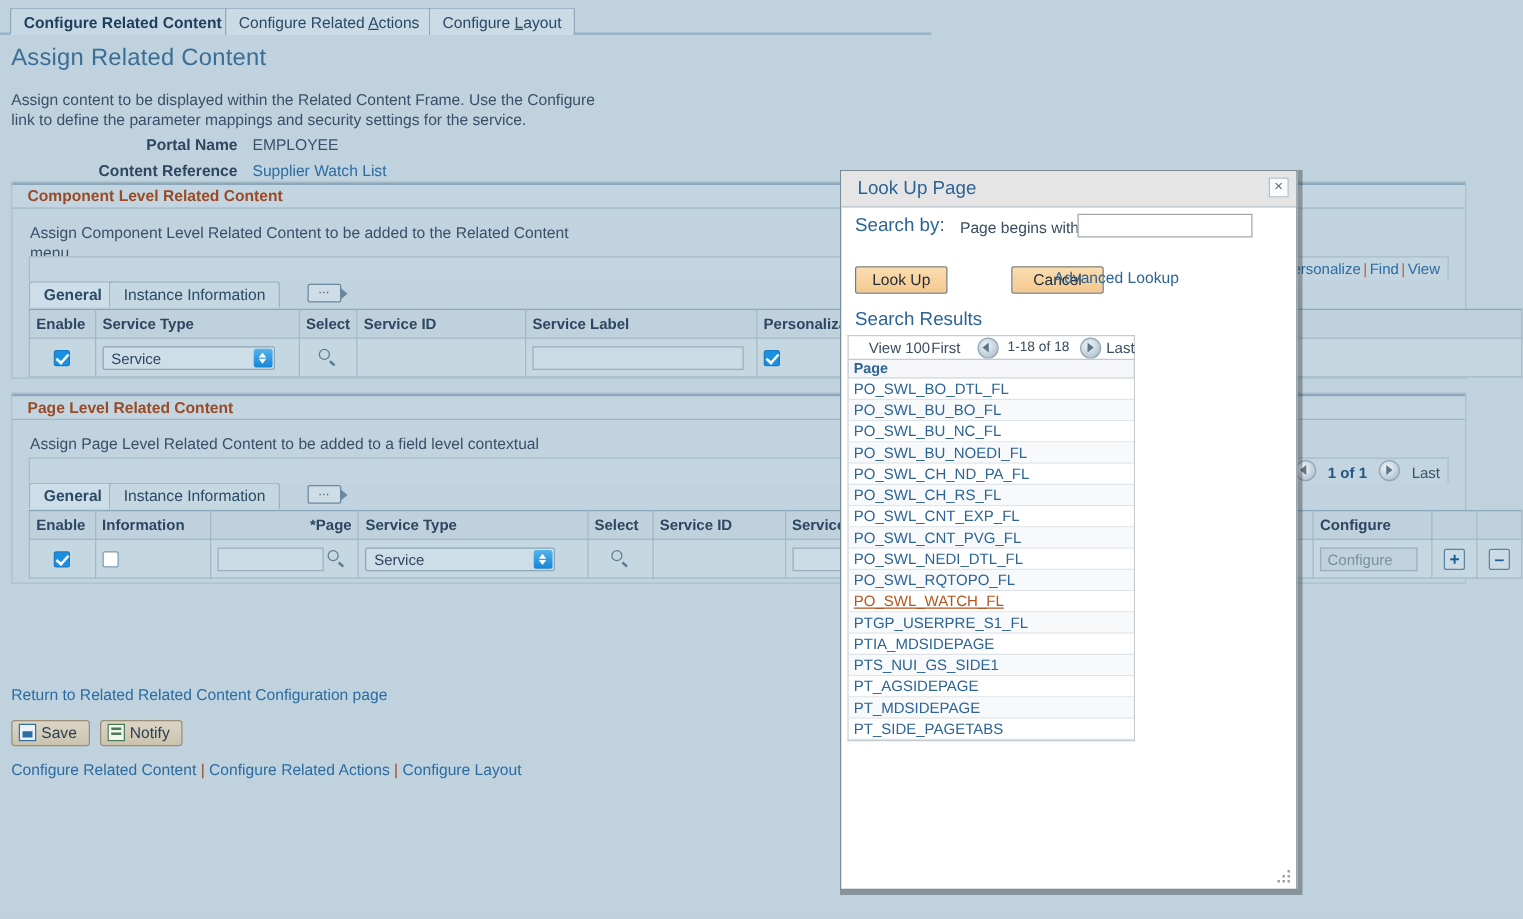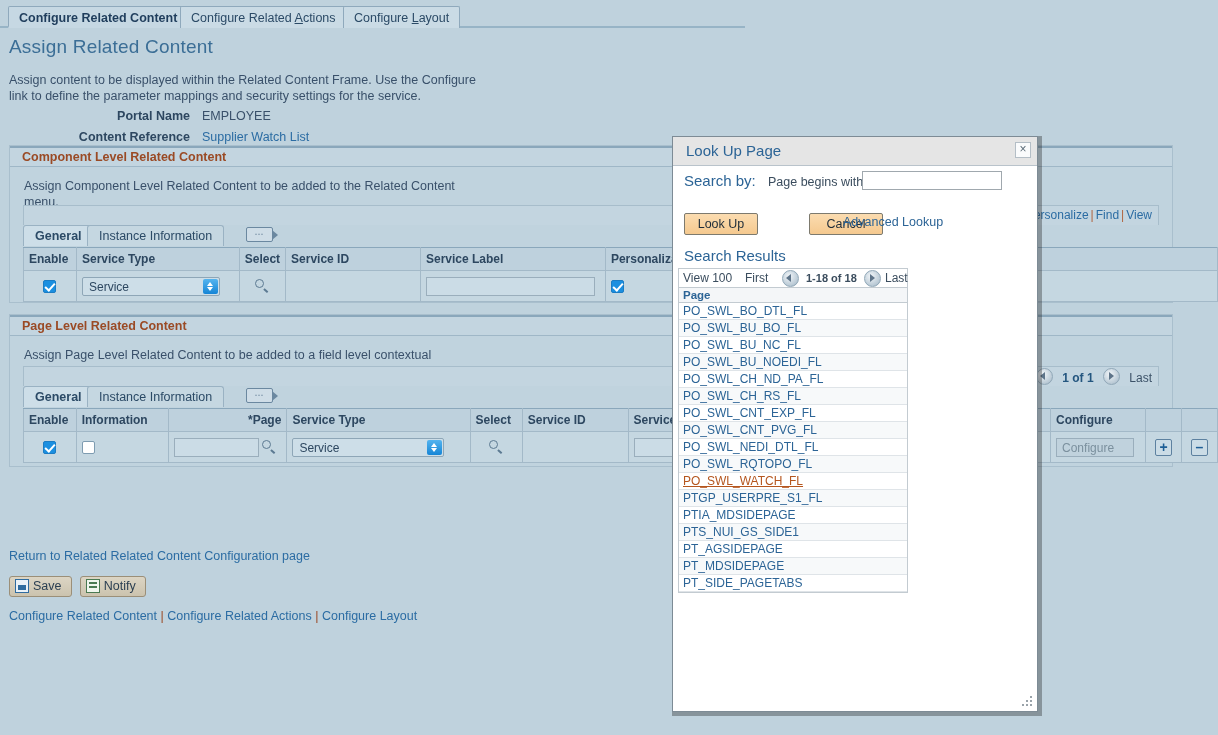--- a/index.html
+++ b/index.html
@@ -719,24 +719,24 @@
 <div class="mtext" style="left:768px; top:175px;">Page begins with</div>
 <input class="minput" style="left: 862px; top: 171px; width: 140px; height: 19px;" placeholder="">
 
 <div class="mbtn" style="left:684px; top:213px; width:74px;">Look Up</div>
 <div class="mbtn" style="left:809px; top:213px; width:74px;">Cancel</div>
 <div class="mlink" style="left:843px; top:215px;">Advanced Lookup</div>
 
 <div class="mlabel-big" style="left:684px; top:247px;">Search Results</div>
 
 <div class="res-pager">
-  <span style="position:absolute;left:4px;top:2px;text-align:right;">View 100</span>
+  <span style="position:absolute;left:16px;top:2px;text-align:right;">View 100</span>
   <span style="position:absolute;left:66px;top:2px;text-align:right;">First</span>
   <span class="pgbtn prev" style="position:absolute;left:103px;top:1px;"></span>
-  <span style="position:absolute;left:127px;top:3px;font-size:11px;font-weight:bold;">1-18 of 18</span>
+  <span style="position:absolute;left:127px;top:3px;font-size:11px;">1-18 of 18</span>
   <span class="pgbtn next" style="position:absolute;left:185px;top:1px;"></span>
   <span style="position:absolute;left:206px;top:2px;">Last</span>
 </div>
 <div class="res-head">Page</div>
 <div class="res-list" id="results-list">
     <div class="res-row"><span>PO_SWL_BO_DTL_FL</span></div>
     <div class="res-row"><span>PO_SWL_BU_BO_FL</span></div>
     <div class="res-row"><span>PO_SWL_BU_NC_FL</span></div>
     <div class="res-row"><span>PO_SWL_BU_NOEDI_FL</span></div>
     <div class="res-row"><span>PO_SWL_CH_ND_PA_FL</span></div>

